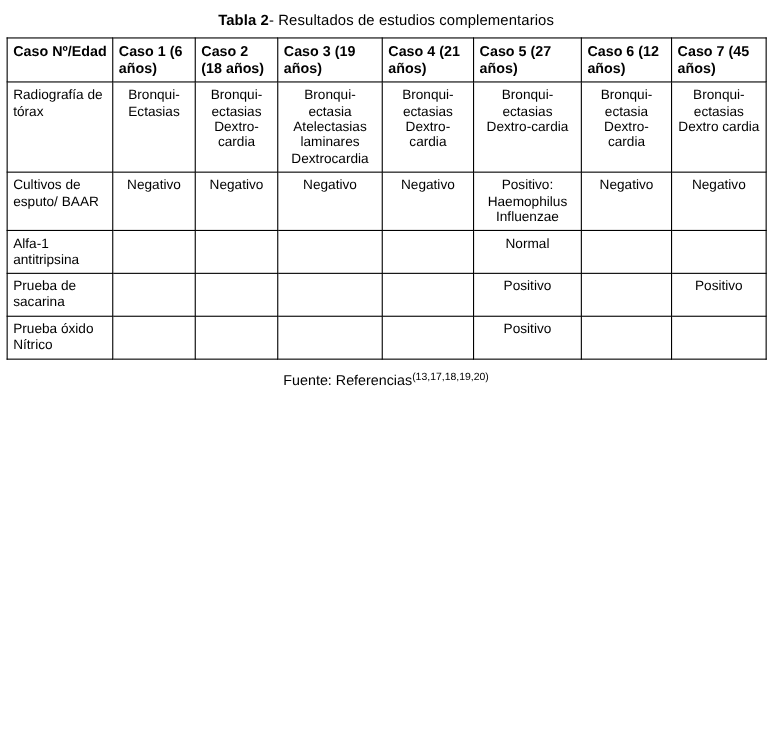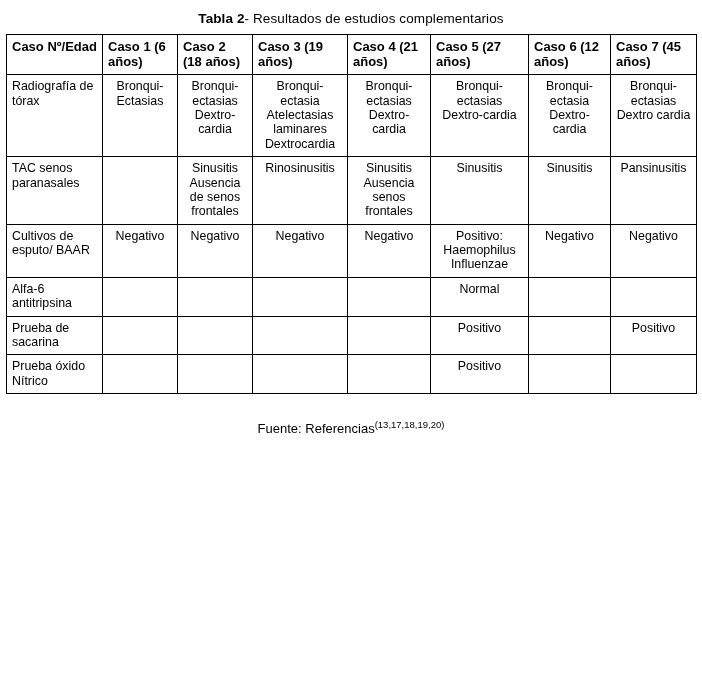--- a/index.html
+++ b/index.html
@@ -71,21 +71,21 @@
   col.c3 { width: 95px; }
   col.c4 { width: 83px; }
   col.c5 { width: 98px; }
   col.c6 { width: 82px; }
   col.c7 { width: 86px; }
 
   .source {
     text-align: center;
     font-family: "Liberation Sans", sans-serif;
     font-size: 13px;
-    margin-top: 25px;
+    margin-top: 10px;
   }
   .source sup {
     font-size: 9.5px;
     vertical-align: super;
   }
 </style>
 </head>
 <body>
 
 <div class="page">
@@ -122,41 +122,31 @@
         <td class="rowlabel">Radiografía de tórax</td>
         <td class="cell">Bronqui-Ectasias</td>
         <td class="cell">Bronqui-ectasias Dextro-cardia</td>
         <td class="cell">Bronqui-ectasia Atelectasias laminares Dextrocardia</td>
         <td class="cell">Bronqui-ectasias Dextro-cardia</td>
         <td class="cell">Bronqui-ectasias Dextro-cardia</td>
         <td class="cell">Bronqui-ectasia Dextro-cardia</td>
         <td class="cell">Bronqui-ectasias Dextro cardia</td>
       </tr>
       <tr>
-        <td class="rowlabel">TAC senos paranasales</td>
-        <td class="cell"></td>
-        <td class="cell">Sinusitis Ausencia de senos frontales</td>
-        <td class="cell">Rinosinusitis</td>
-        <td class="cell">Sinusitis Ausencia senos frontales</td>
-        <td class="cell">Sinusitis</td>
-        <td class="cell">Sinusitis</td>
-        <td class="cell">Pansinusitis</td>
-      </tr>
-      <tr>
         <td class="rowlabel">Cultivos de esputo/ BAAR</td>
         <td class="cell">Negativo</td>
         <td class="cell">Negativo</td>
         <td class="cell">Negativo</td>
         <td class="cell">Negativo</td>
         <td class="cell">Positivo: Haemophilus Influenzae</td>
         <td class="cell">Negativo</td>
         <td class="cell">Negativo</td>
       </tr>
       <tr>
-        <td class="rowlabel">Alfa-6 antitripsina</td>
+        <td class="rowlabel">Alfa-1 antitripsina</td>
         <td class="cell"></td>
         <td class="cell"></td>
         <td class="cell"></td>
         <td class="cell"></td>
         <td class="cell">Normal</td>
         <td class="cell"></td>
         <td class="cell"></td>
       </tr>
       <tr>
         <td class="rowlabel">Prueba de sacarina</td>

